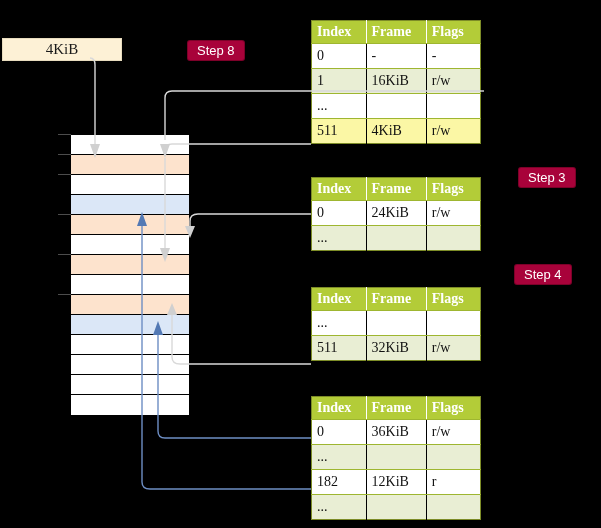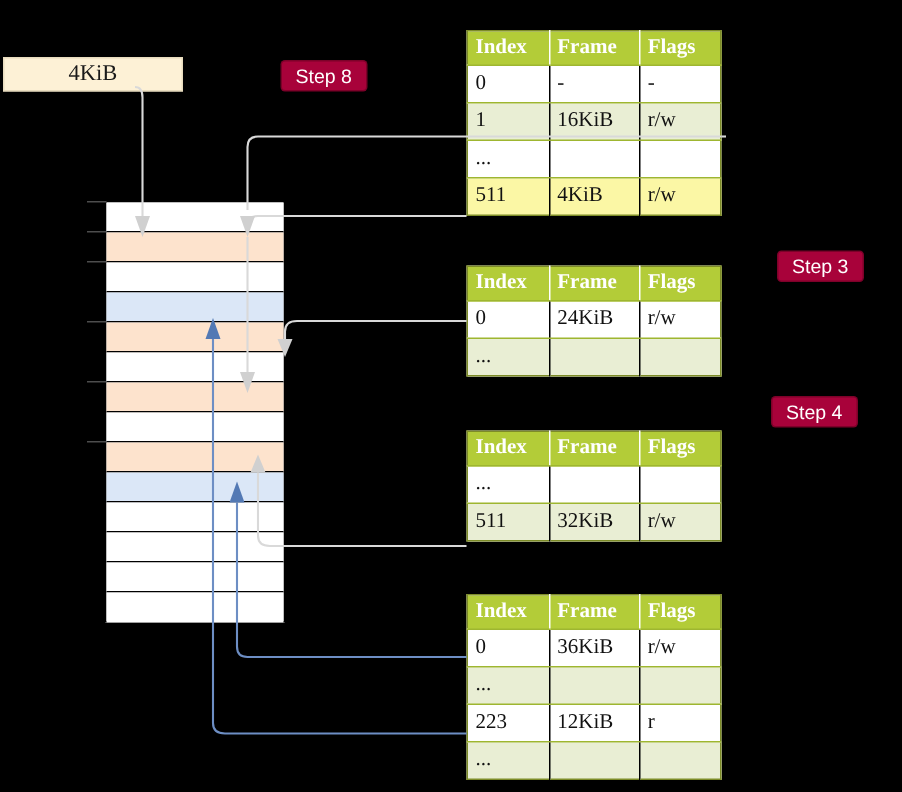--- a/index.html
+++ b/index.html
@@ -249,21 +249,21 @@
         <td>0</td>
         <td>36KiB</td>
         <td>r/w</td>
       </tr>
       <tr class="alt">
         <td>...</td>
         <td></td>
         <td></td>
       </tr>
       <tr>
-        <td>223</td>
+        <td>182</td>
         <td>12KiB</td>
         <td>r</td>
       </tr>
       <tr class="alt">
         <td>...</td>
         <td></td>
         <td></td>
       </tr>
     </tbody>
   </table>

